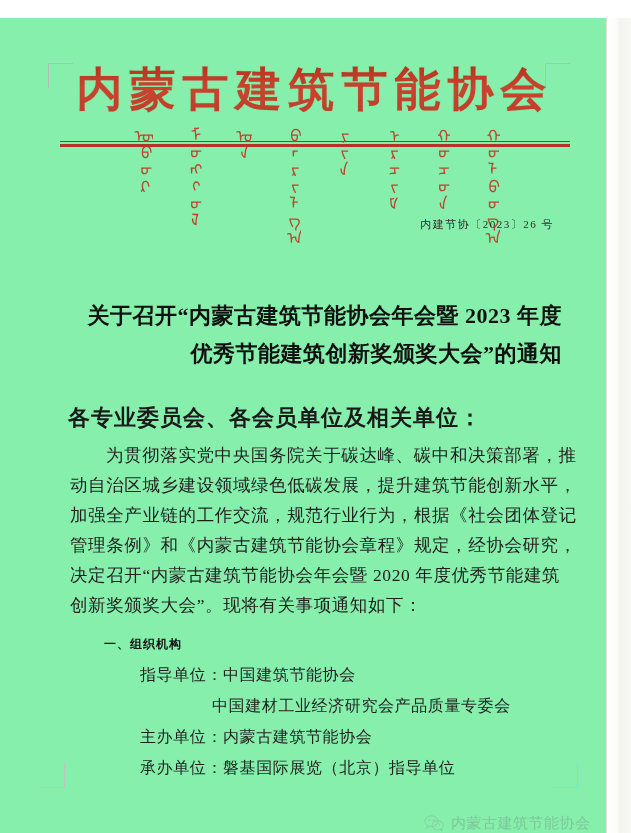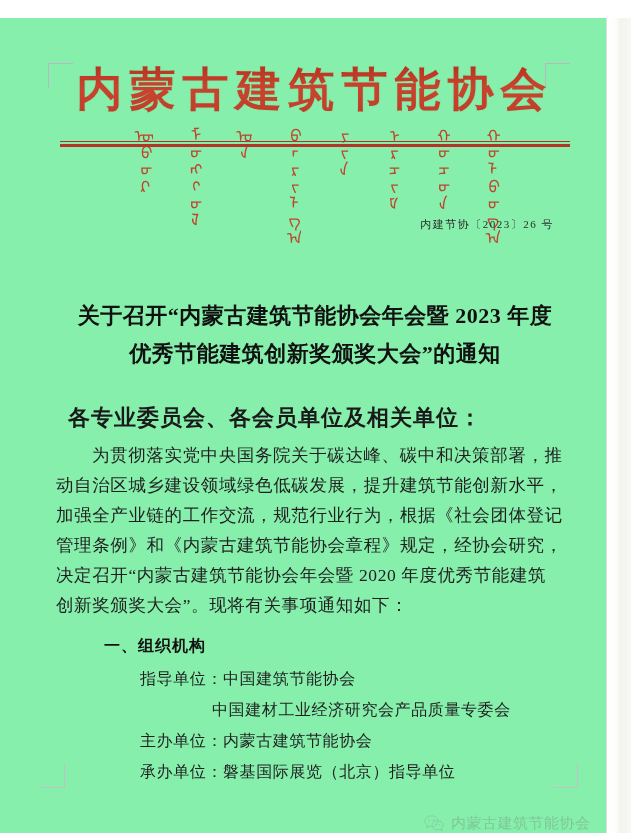--- a/index.html
+++ b/index.html
@@ -109,21 +109,21 @@
     letter-spacing: 1.5px;
     color: #2b2b2b;
   }
 
   
   .doc-title {
     position: absolute;
     top: 279px;
     left: 68px;
     width: 494px;
-    text-align: center;
+    text-align: right;
     font-family: "Liberation Serif", "DejaVu Serif", serif;
     font-size: 22px;
     font-weight: 700;
     line-height: 1.72;
     letter-spacing: 0.5px;
     color: #111111;
   }
   .doc-title .t-line { display: block; }
 
   
@@ -134,21 +134,21 @@
     width: 494px;
     font-family: "Liberation Serif", "DejaVu Serif", serif;
     font-size: 22px;
     font-weight: 700;
     letter-spacing: 1px;
     color: #1a1a1a;
   }
   .body-block {
     position: absolute;
     top: 422px;
-    left: 56px;
+    left: 70px;
     width: 496px;
   }
   .body-line {
     font-family: "Liberation Serif", "DejaVu Serif", serif;
     font-size: 17.5px;
     line-height: 30px;
     letter-spacing: 0.6px;
     color: #1f1f1f;
     white-space: nowrap;
   }
@@ -156,21 +156,21 @@
 
   
   .section {
     position: absolute;
     top: 618px;
     left: 68px;
     width: 496px;
   }
   .sec-heading {
     font-family: "Liberation Serif", "DejaVu Serif", serif;
-    font-size: 16px;
+    font-size: 12px;
     font-weight: 700;
     letter-spacing: 1px;
     color: #121212;
     margin-left: 36px;
     margin-bottom: 6px;
   }
   .sec-item {
     font-family: Liberation Sans, sans-serif;
     font-size: 16px;
     line-height: 31px;

